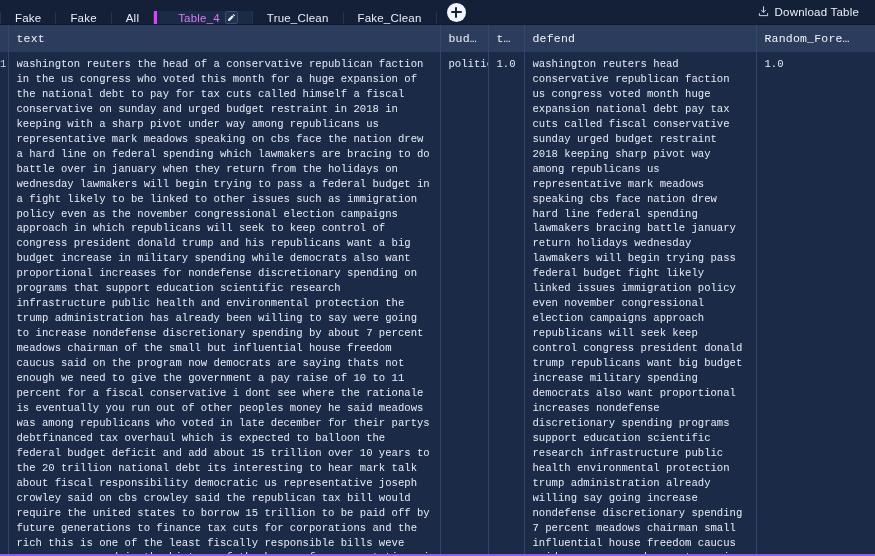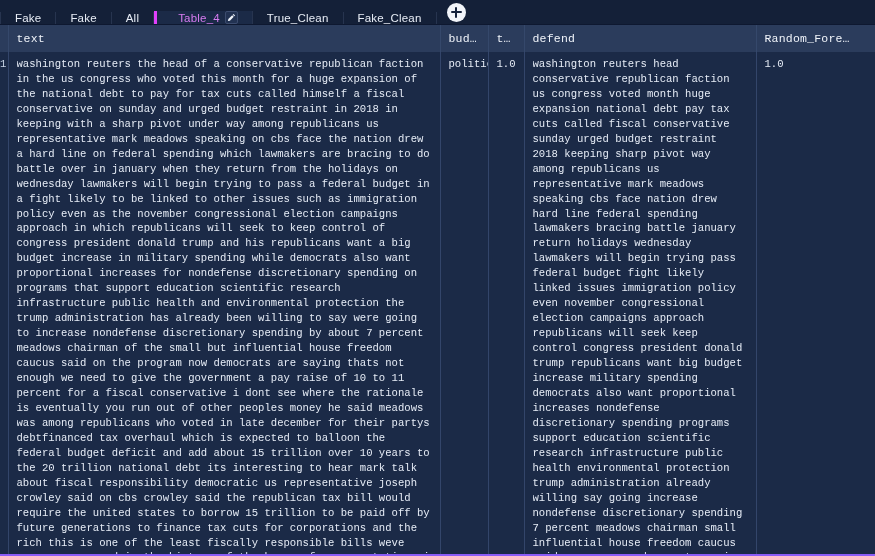--- a/index.html
+++ b/index.html
@@ -186,20 +186,28 @@
       <span>Fake_Clean</span>
     </div>
   </div>
 
   <div class="addwrap">
     <div class="addbtn" title="Add table"></div>
   </div>
 
   <div class="toolbar-right">
 
+    <div class="tbtn">
+      <span>
+        <svg width="11" height="11" viewBox="0 0 16 16" aria-hidden="true">
+          <path d="M8 1v7M8 9.2L5.2 6.2M8 9.2l2.8-3M2 11v3h12v-3" stroke="#e3eaf5" stroke-width="1.3" fill="none" stroke-linecap="round" stroke-linejoin="round"></path>
+        </svg>
+      </span>
+      <span>Download Table</span>
+    </div>
 
   </div>
 </div>
 
 <div class="table-area">
   <table>
     <colgroup>
       <col class="c-gutter">
         <col class="c-text">
         <col class="c-subject">

